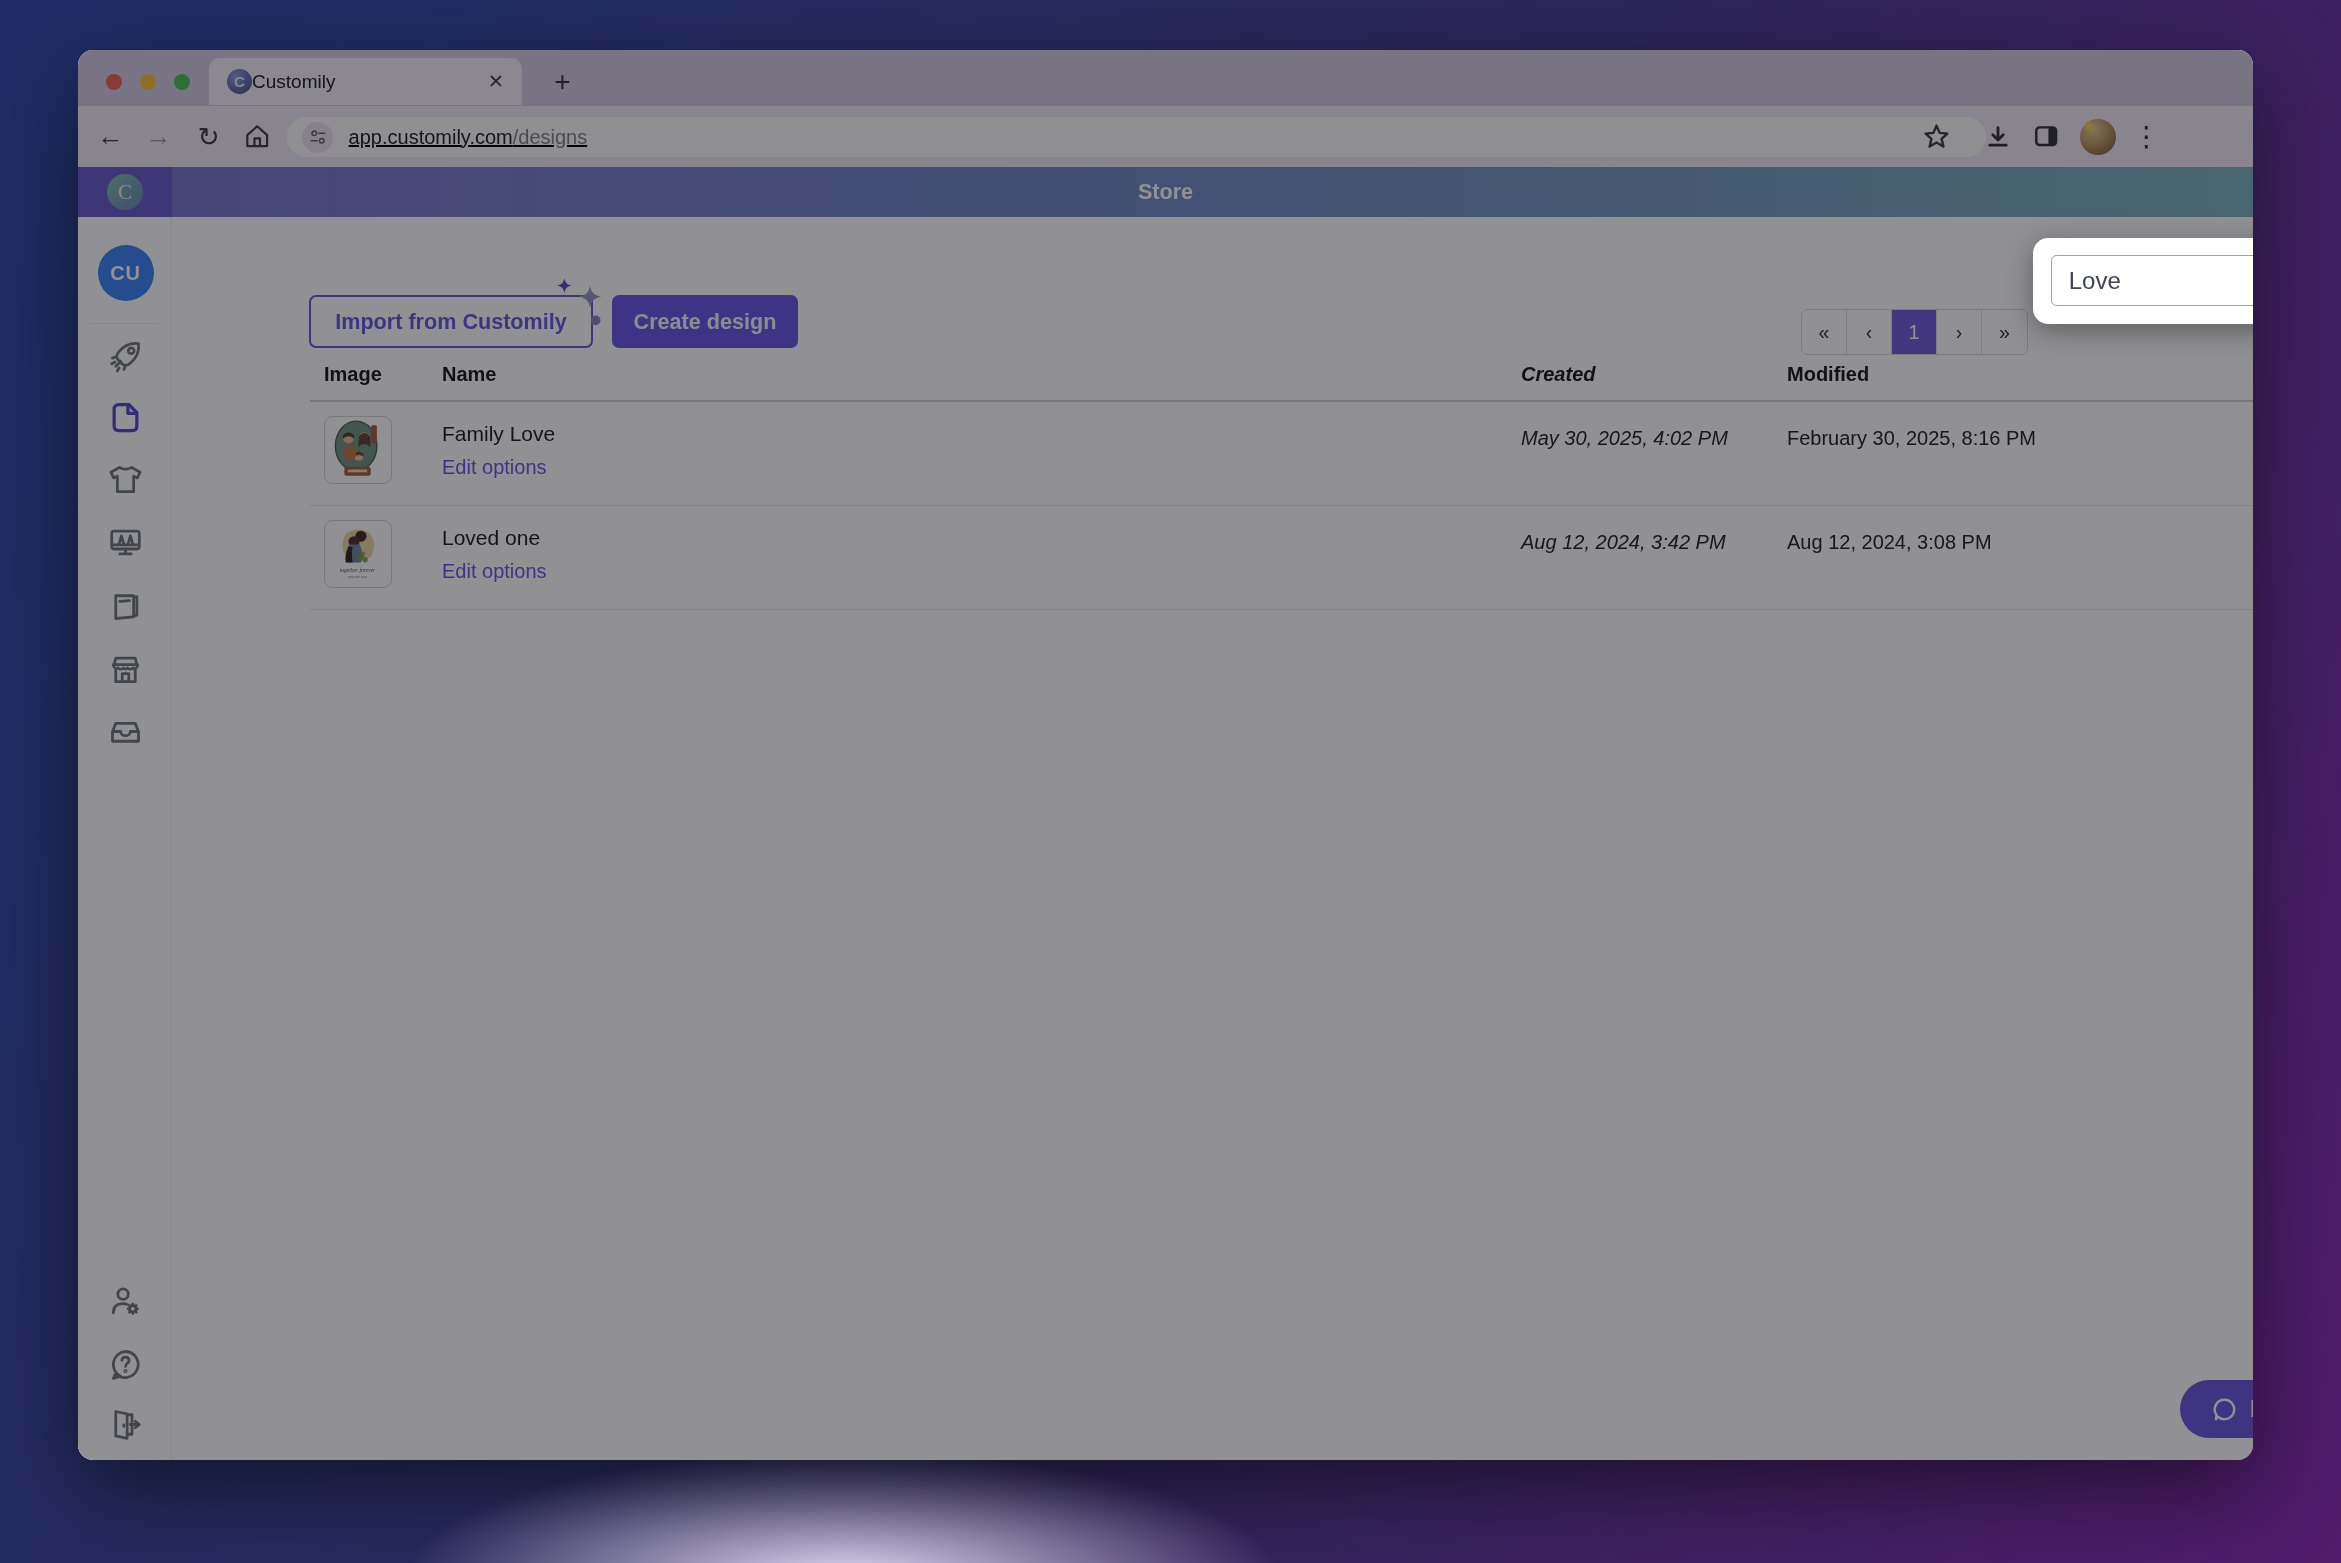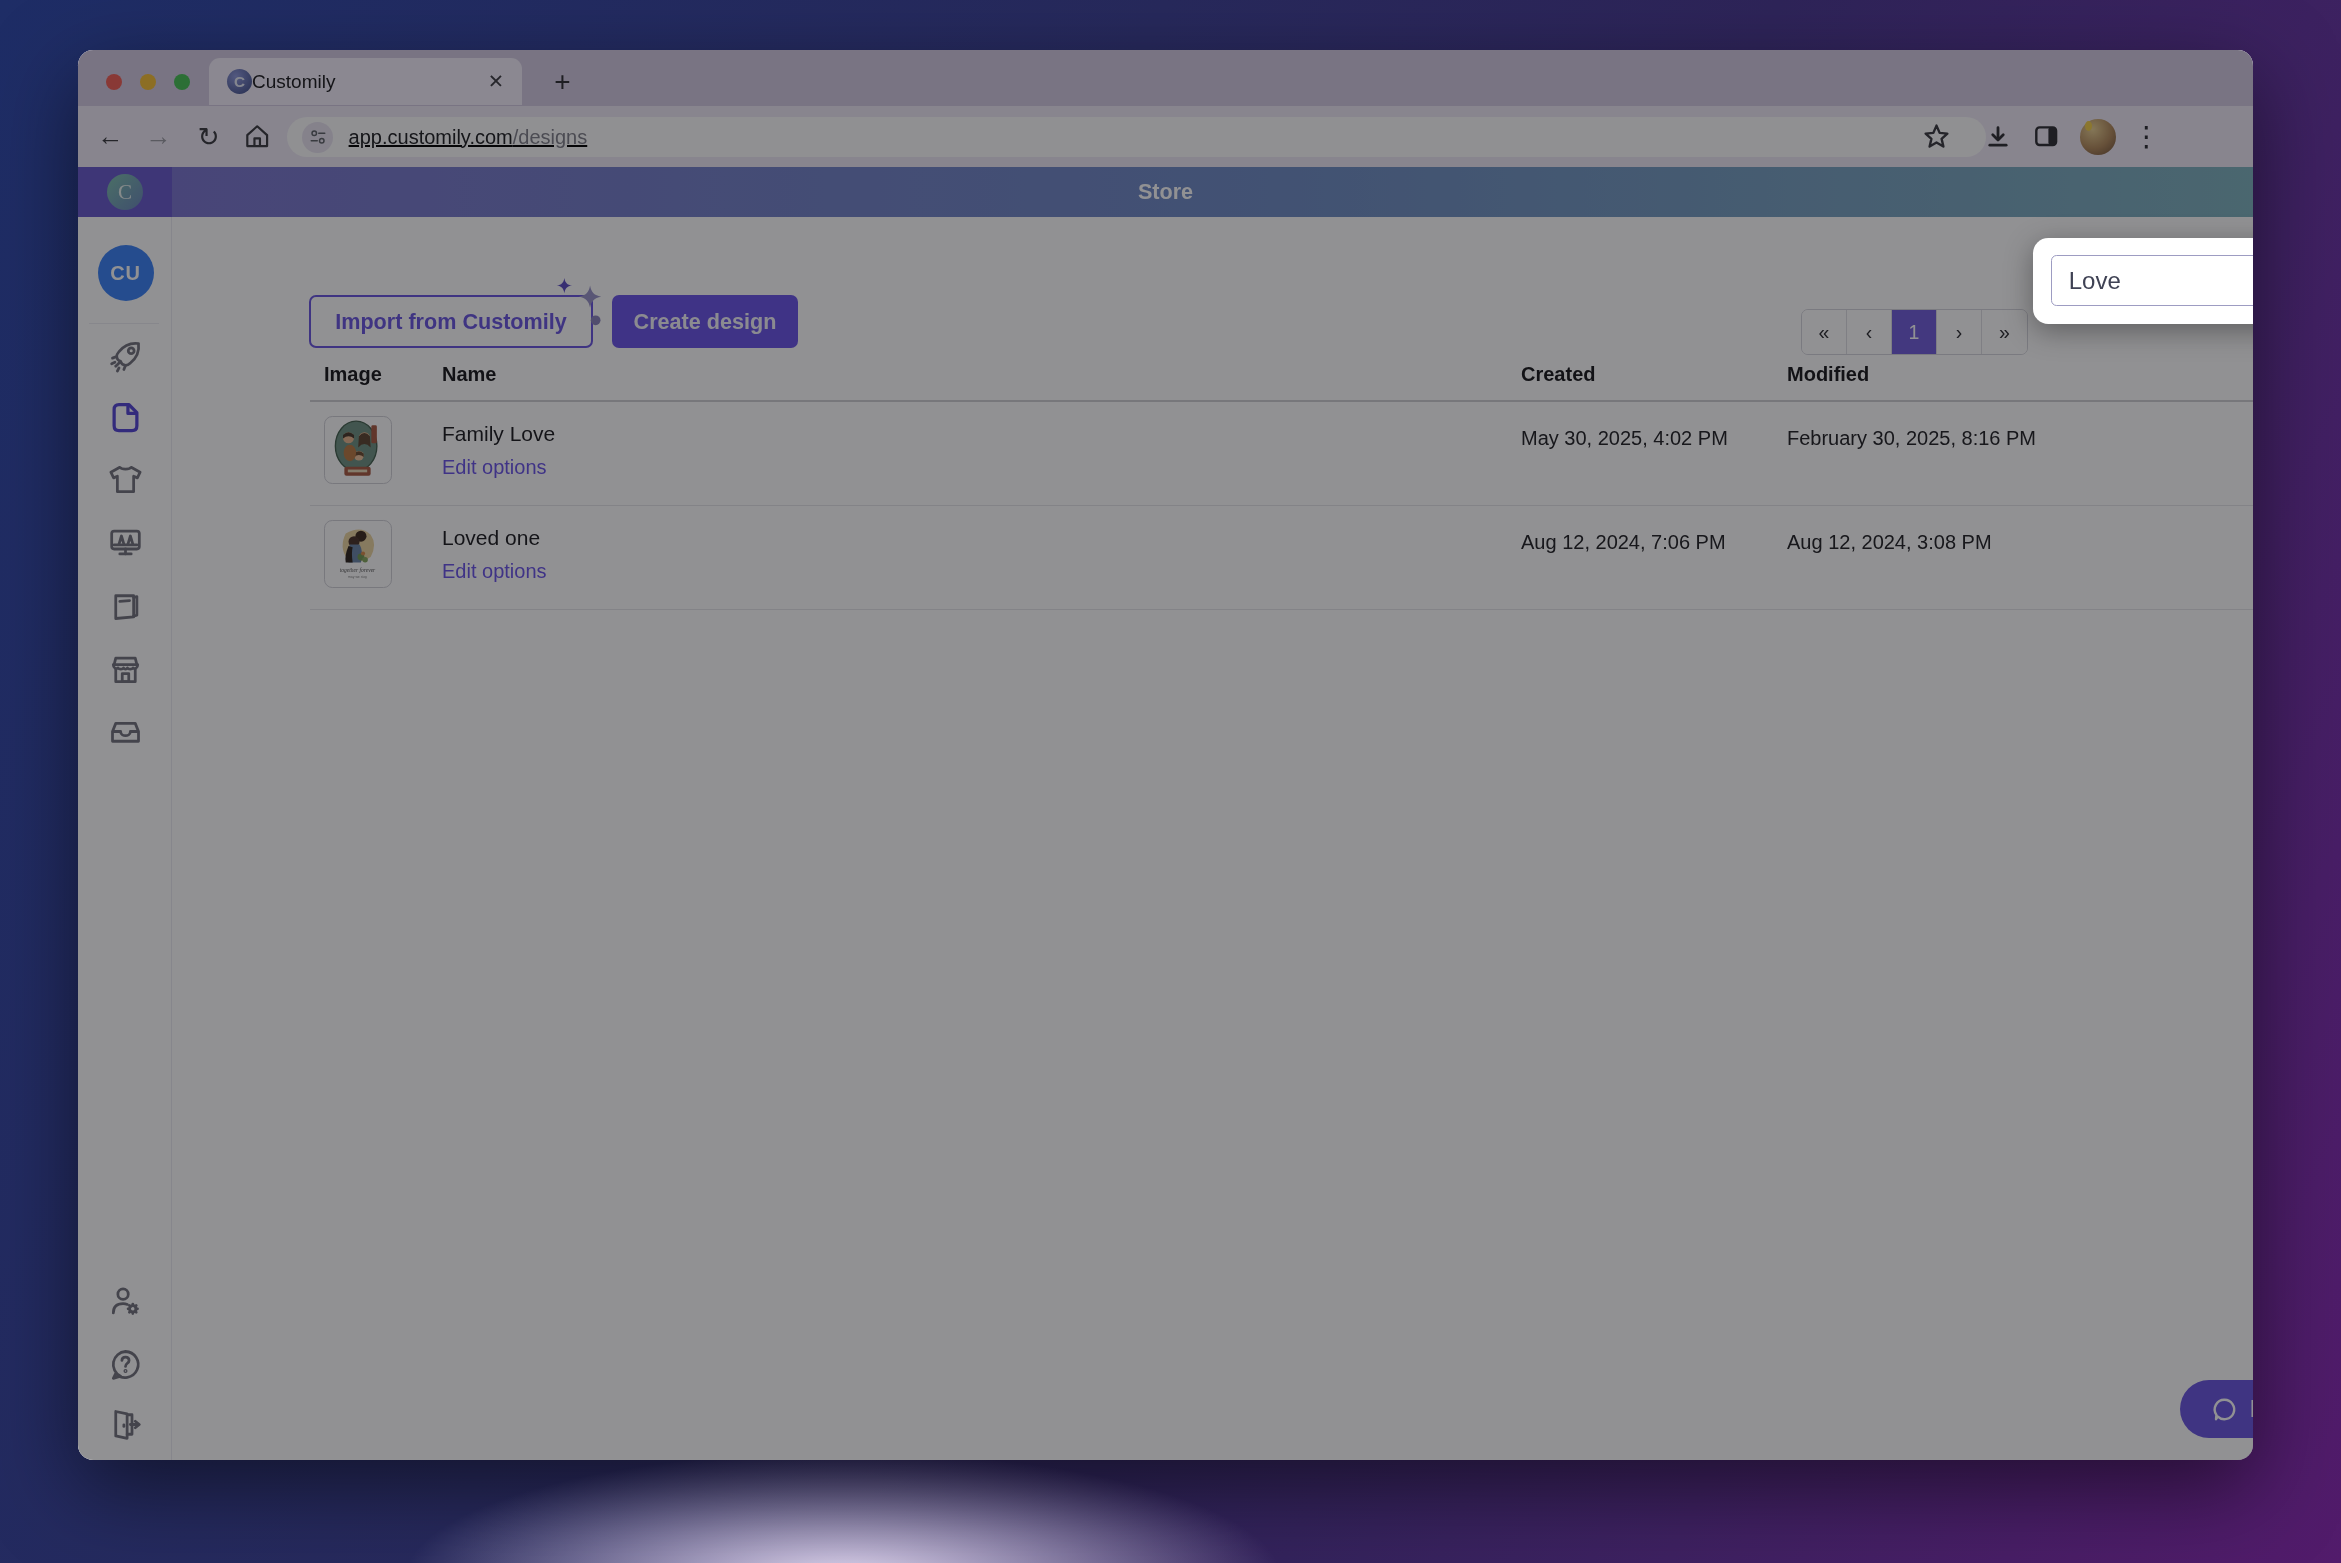--- a/index.html
+++ b/index.html
@@ -98,21 +98,21 @@
     border:1.4px solid #9d9cc2; border-radius:5.6px; font-size:24px; color:#3f4254;
     padding-left:16.7px; font-family:inherit; background:#fff; outline:none; }
 
   
   .dtable { position:absolute; left:232px; top:299px; width:2003px; }
   .t-head { display:flex; height:53px; align-items:center; border-bottom:2.1px solid #cfcfd4;
     font-weight:bold; font-size:20px; color:#19191c; }
   .t-row { display:flex; height:104px; border-bottom:1.4px solid #e6e6ea; }
   .c-img { width:118px; padding-left:14px; }
   .c-name { width:1079px; padding-left:14px; }
-  .c-created { width:266px; padding-left:14px; }
+  .c-created { width:266px; padding-left:14px;font-style:italic; }
   .c-mod { flex:1; padding-left:14px; }
   .t-row .c-img { padding-top:14px; }
   .t-row .c-name { padding-top:19.5px; }
   .t-row .c-created, .t-row .c-mod { padding-top:25px; font-size:20px; color:#232327; }
   .d-name { font-size:21px; color:#1c1c20; }
   .d-edit { display:inline-block; margin-top:10px; font-size:20px; color:#6b55e8;
     text-decoration:none; }
   .thumb { width:68px; height:68px; border:1.4px solid #d2d2d8; border-radius:8.3px;
     background:#fff; overflow:hidden; }
 
@@ -343,21 +343,21 @@
             <circle cx="55" cy="47" r="3" fill="#d88a4a"></circle>
             <text x="47" y="74" text-anchor="middle" font-size="8" font-style="italic" fill="#555" font-family="Liberation Serif, serif">together forever</text>
             <text x="47" y="83" text-anchor="middle" font-size="5" fill="#888" font-family="Liberation Sans, sans-serif">may we stay</text>
           </svg>
         </div>
       </div>
       <div class="c-name">
         <div class="d-name">Loved one</div>
         <a class="d-edit" href="#">Edit options</a>
       </div>
-      <div class="c-created">Aug 12, 2024, 7:06 PM</div>
+      <div class="c-created">Aug 12, 2024, 3:42 PM</div>
       <div class="c-mod">Aug 12, 2024, 3:08 PM</div>
     </div>
   </div>
 
   <button class="help-btn">
     <svg width="29" height="29" viewBox="0 0 24 24" fill="none" stroke="#ffffff" stroke-width="2" stroke-linejoin="round">
       <path d="M12 4 A8 8 0 1 1 6.5 17.8 L5 20 L5.3 16.5 A8 8 0 0 1 12 4 Z"></path>
     </svg>
     <span>Help</span>
   </button>

